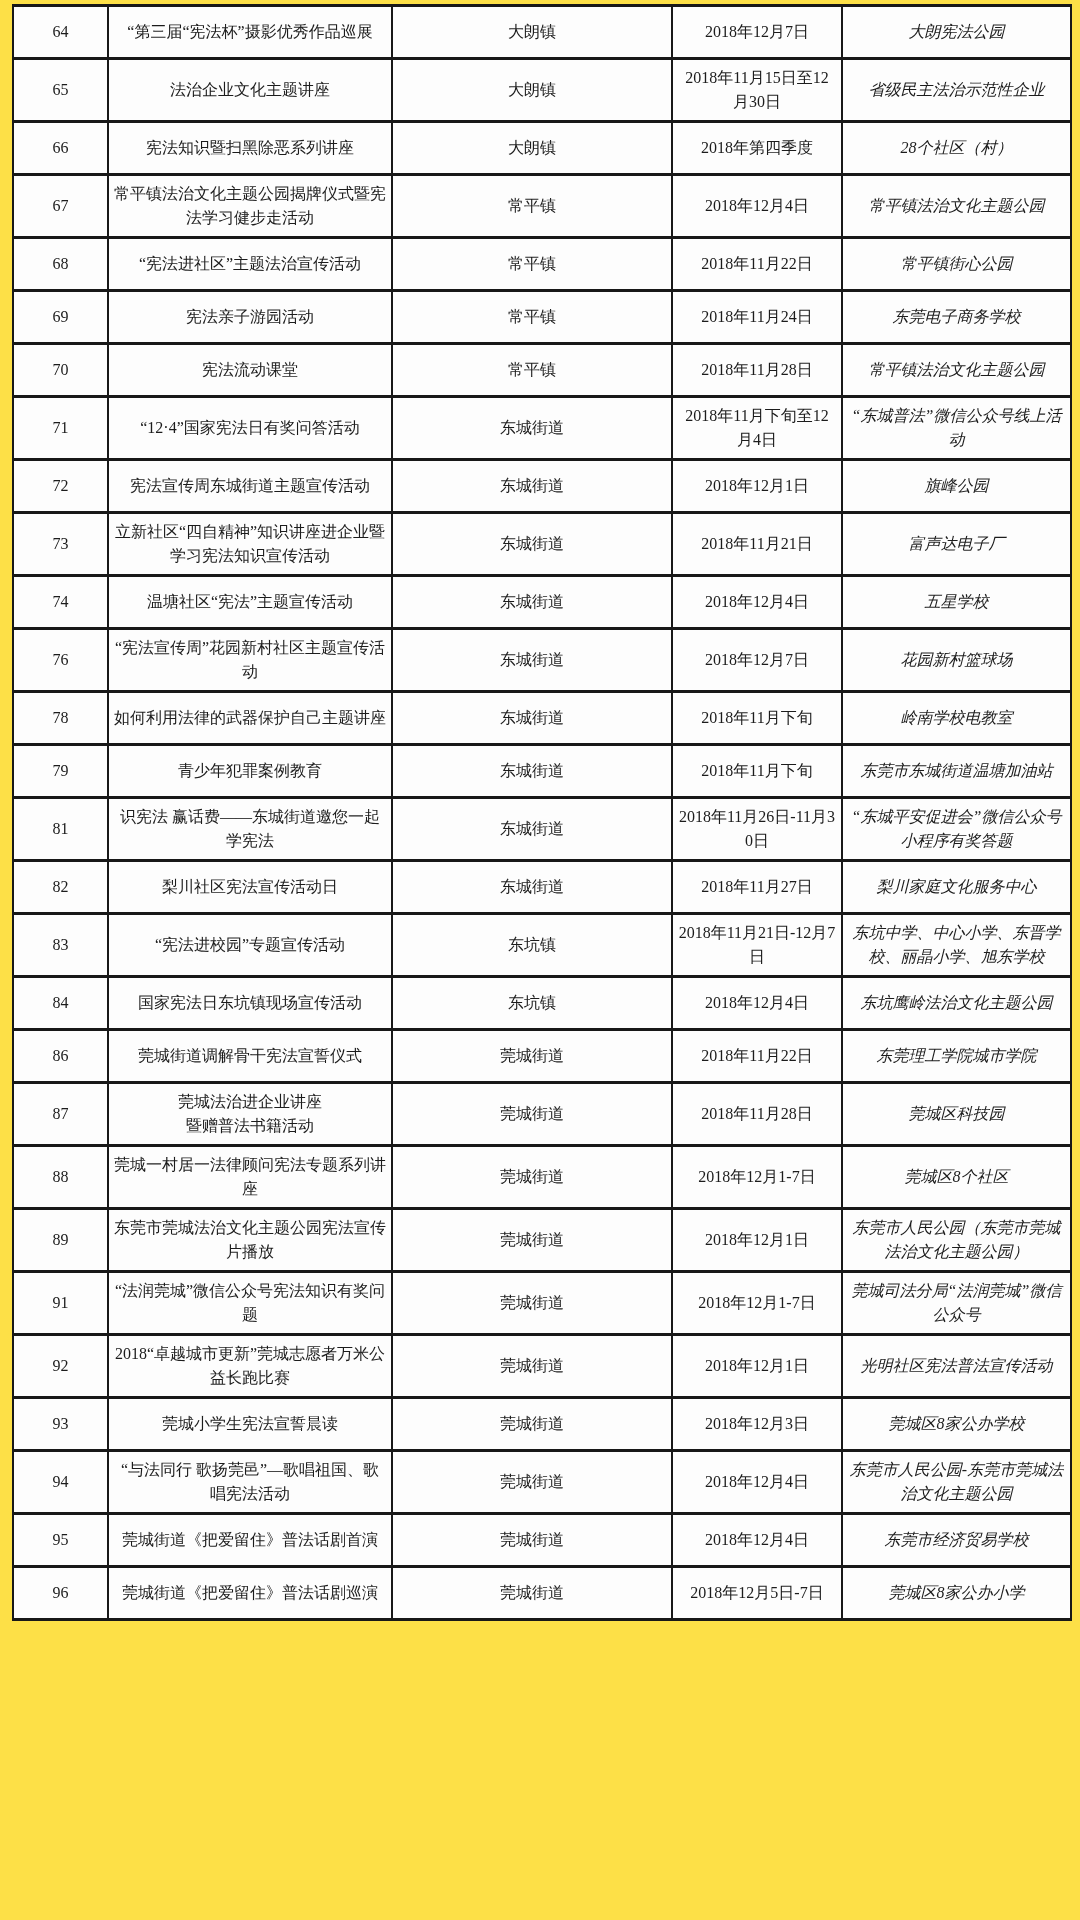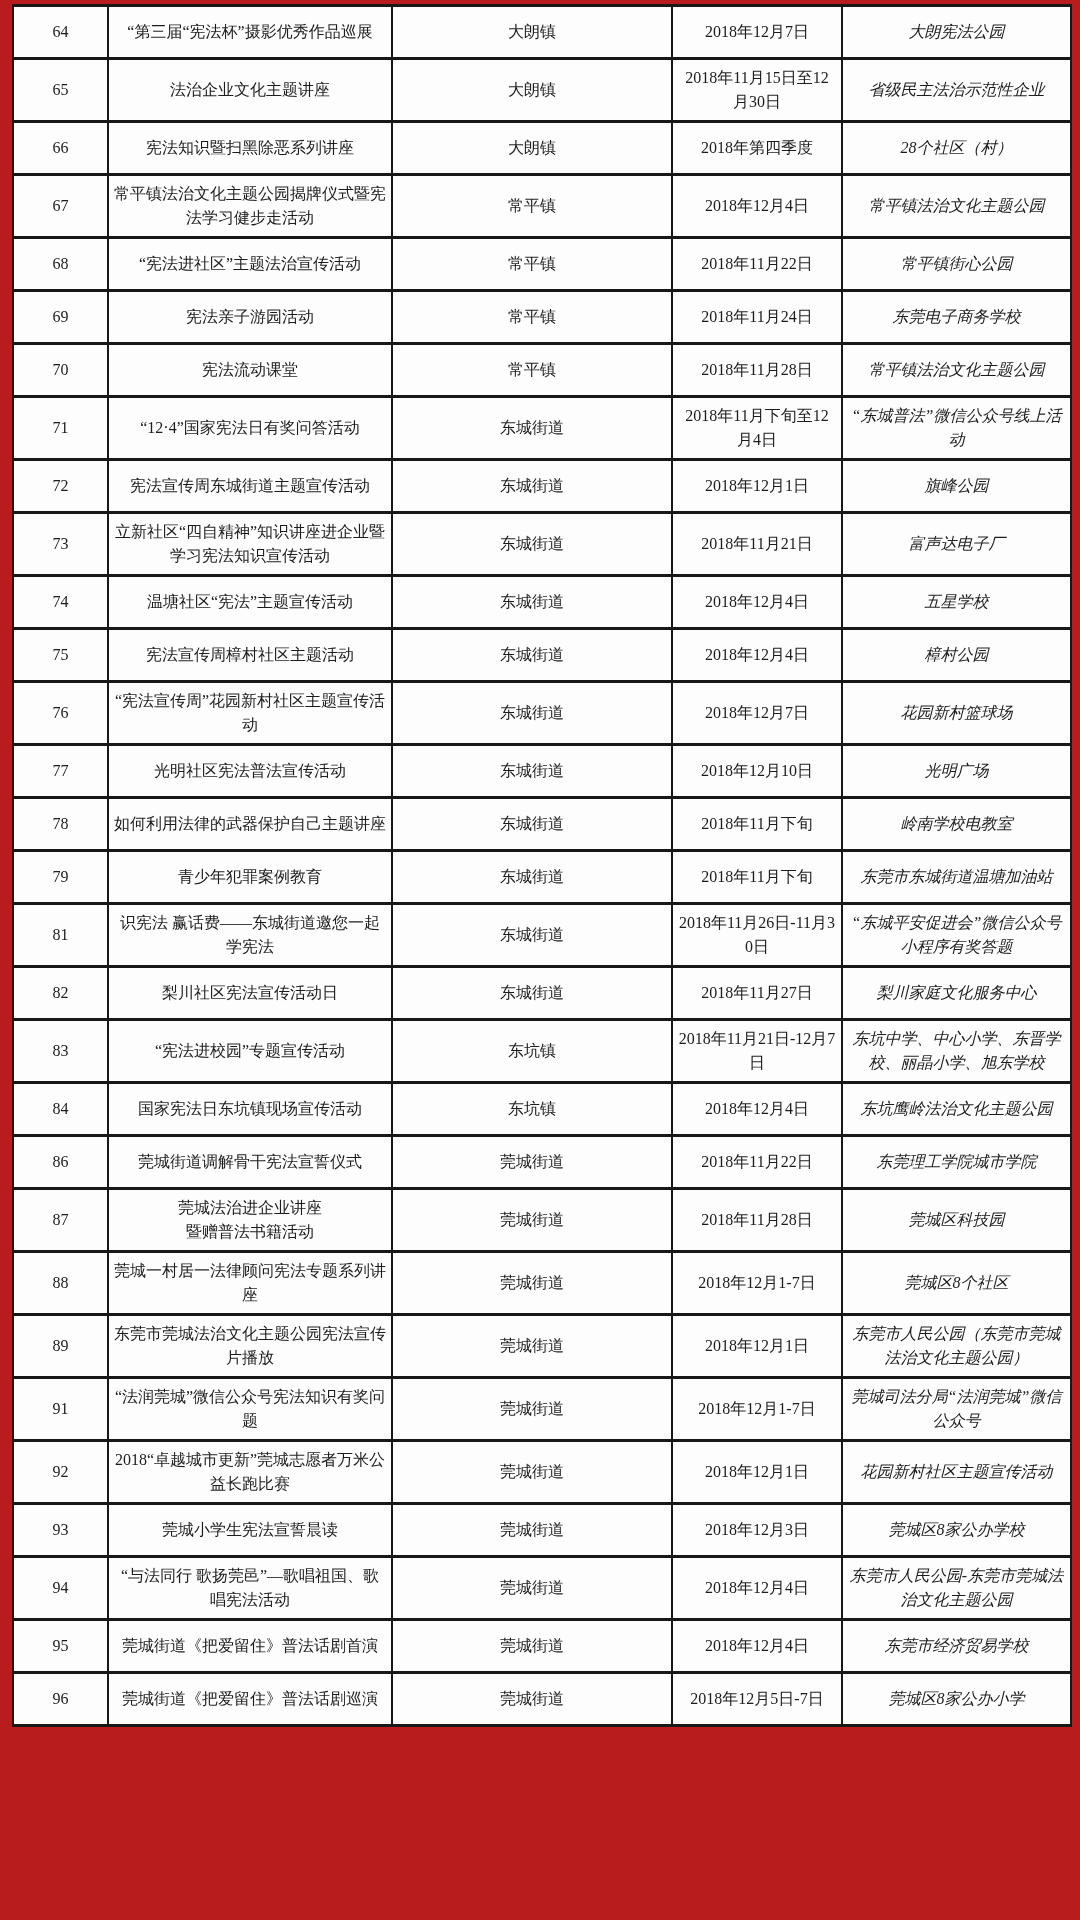--- a/index.html
+++ b/index.html
@@ -5,21 +5,21 @@
   html, body {
     margin: 0;
     padding: 0;
     background: #fdfdfd;
   }
   .page {
     position: relative;
     width: 1080px;
     height: 1920px;
     overflow: hidden;
-    background: #b91c1c;
+    background: #fde047;
     font-family: "Liberation Serif", "DejaVu Serif", serif;
     color: #1c1c1c;
   }
   table.activities {
     border-collapse: collapse;
     table-layout: fixed;
     position: absolute;
     left: 12px;
     top: 4px;
     width: 1058px;
@@ -141,43 +141,29 @@
   </tr>
 
   <tr>
     <td class="col-no">74</td>
     <td class="col-activity">温塘社区“宪法”主题宣传活动</td>
     <td class="col-town">东城街道</td>
     <td class="col-date">2018年12月4日</td>
     <td class="col-location">五星学校</td>
   </tr>
 
-  <tr>
-    <td class="col-no">75</td>
-    <td class="col-activity">宪法宣传周樟村社区主题活动</td>
-    <td class="col-town">东城街道</td>
-    <td class="col-date">2018年12月4日</td>
-    <td class="col-location">樟村公园</td>
-  </tr>
 
   <tr>
     <td class="col-no">76</td>
     <td class="col-activity">“宪法宣传周”花园新村社区主题宣传活动</td>
     <td class="col-town">东城街道</td>
     <td class="col-date">2018年12月7日</td>
     <td class="col-location">花园新村篮球场</td>
   </tr>
 
-  <tr>
-    <td class="col-no">77</td>
-    <td class="col-activity">光明社区宪法普法宣传活动</td>
-    <td class="col-town">东城街道</td>
-    <td class="col-date">2018年12月10日</td>
-    <td class="col-location">光明广场</td>
-  </tr>
 
   <tr>
     <td class="col-no">78</td>
     <td class="col-activity">如何利用法律的武器保护自己主题讲座</td>
     <td class="col-town">东城街道</td>
     <td class="col-date">2018年11月下旬</td>
     <td class="col-location">岭南学校电教室</td>
   </tr>
 
   <tr>
@@ -262,21 +248,21 @@
     <td class="col-town">莞城街道</td>
     <td class="col-date">2018年12月1-7日</td>
     <td class="col-location">莞城司法分局“法润莞城”微信公众号</td>
   </tr>
 
   <tr>
     <td class="col-no">92</td>
     <td class="col-activity">2018“卓越城市更新”莞城志愿者万米公益长跑比赛</td>
     <td class="col-town">莞城街道</td>
     <td class="col-date">2018年12月1日</td>
-    <td class="col-location">花园新村社区主题宣传活动</td>
+    <td class="col-location">光明社区宪法普法宣传活动</td>
   </tr>
 
   <tr>
     <td class="col-no">93</td>
     <td class="col-activity">莞城小学生宪法宣誓晨读</td>
     <td class="col-town">莞城街道</td>
     <td class="col-date">2018年12月3日</td>
     <td class="col-location">莞城区8家公办学校</td>
   </tr>
 

